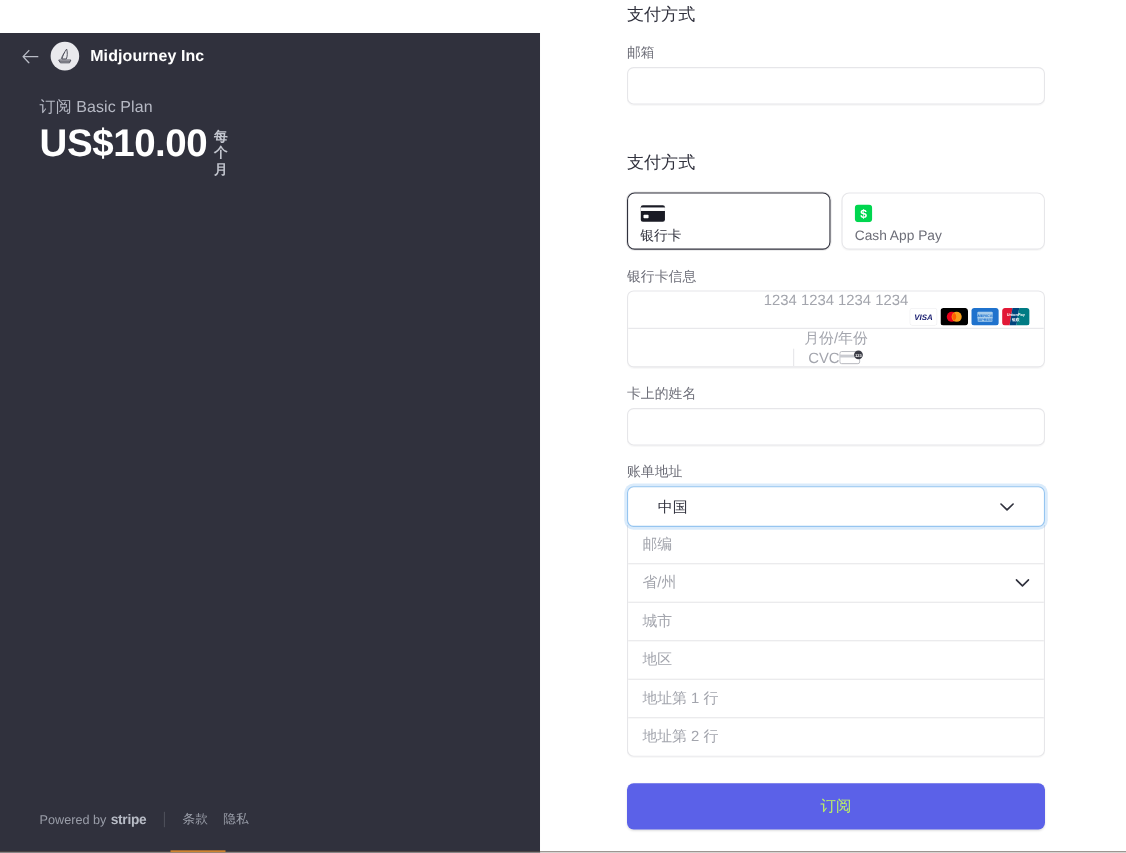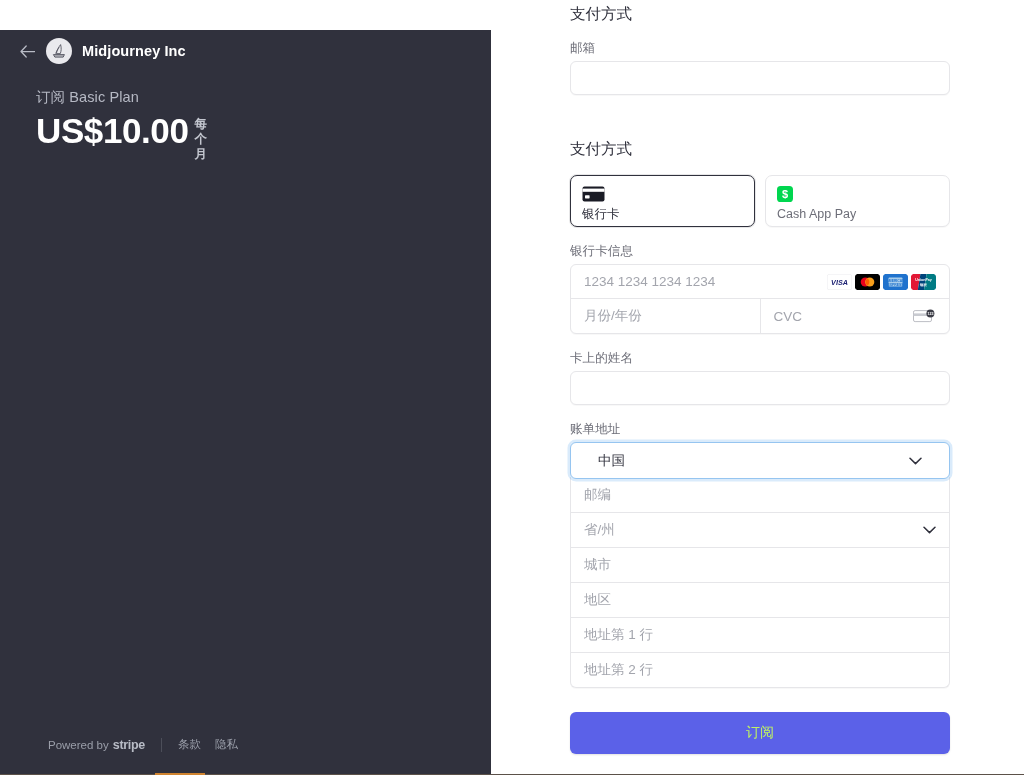--- a/index.html
+++ b/index.html
@@ -76,21 +76,21 @@
     font-size: 12.5px;
     font-weight: 600;
     line-height: 15px;
     margin-left: 6px;
     margin-top: 6px;
     width: 16px;
     word-break: break-all;
   }
   .lp-footer {
     position: absolute;
-    left: 48px;
+    left: 36px;
     bottom: 53px;
     display: flex;
     align-items: center;
     font-size: 11.5px;
   }
   .powered {
     color: #9a9ea9;
     display: flex;
     align-items: baseline;
     gap: 4px;
@@ -189,20 +189,21 @@
     box-shadow: 0 1px 1px rgba(0,0,0,0.03);
   }
   .cg-row {
     height: 34px;
     display: flex;
     align-items: center;
     border-bottom: 1px solid #e6e6e9;
     padding: 0 13px;
     font-size: 13.5px;
     color: #a3a5ad;
+    flex-direction: column;
   }
   .cg-row:last-child { border-bottom: none; }
   .cg-row.split { padding: 0; border-bottom: none; }
   .cg-half {
     flex: 1;
     height: 34px;
     display: flex;
     align-items: center;
     padding: 0 13px;
     font-size: 13.5px;

